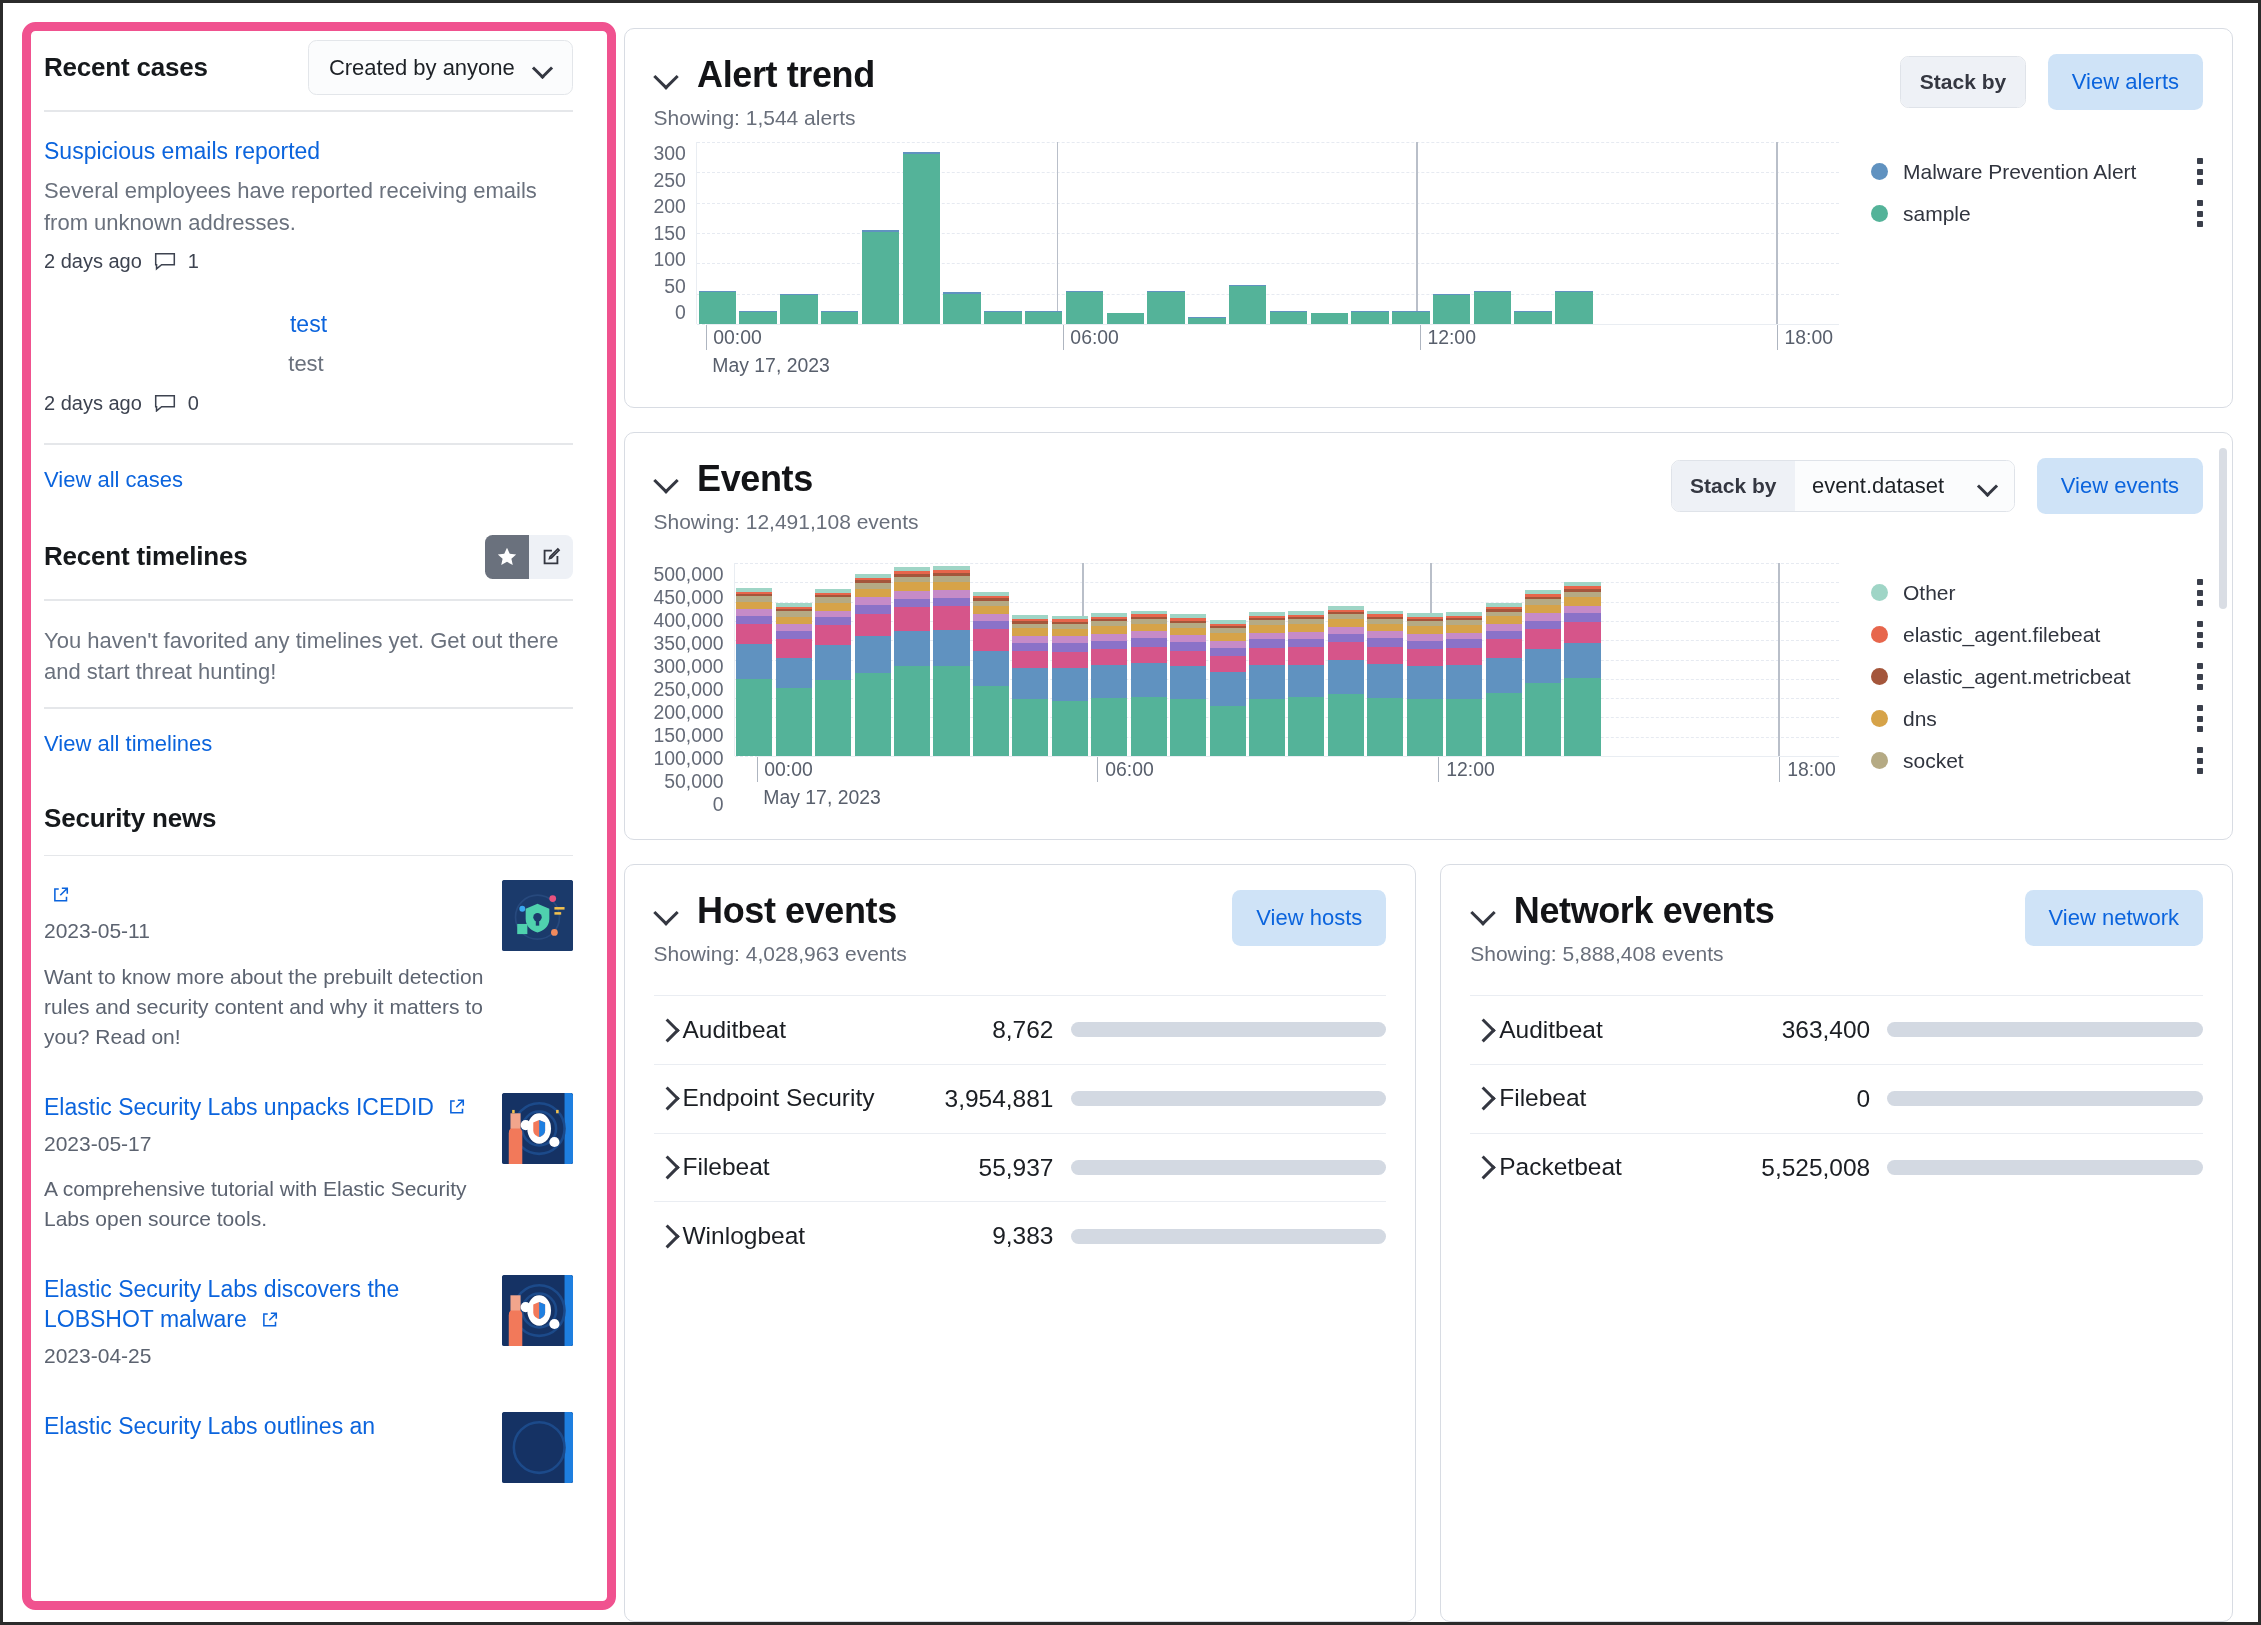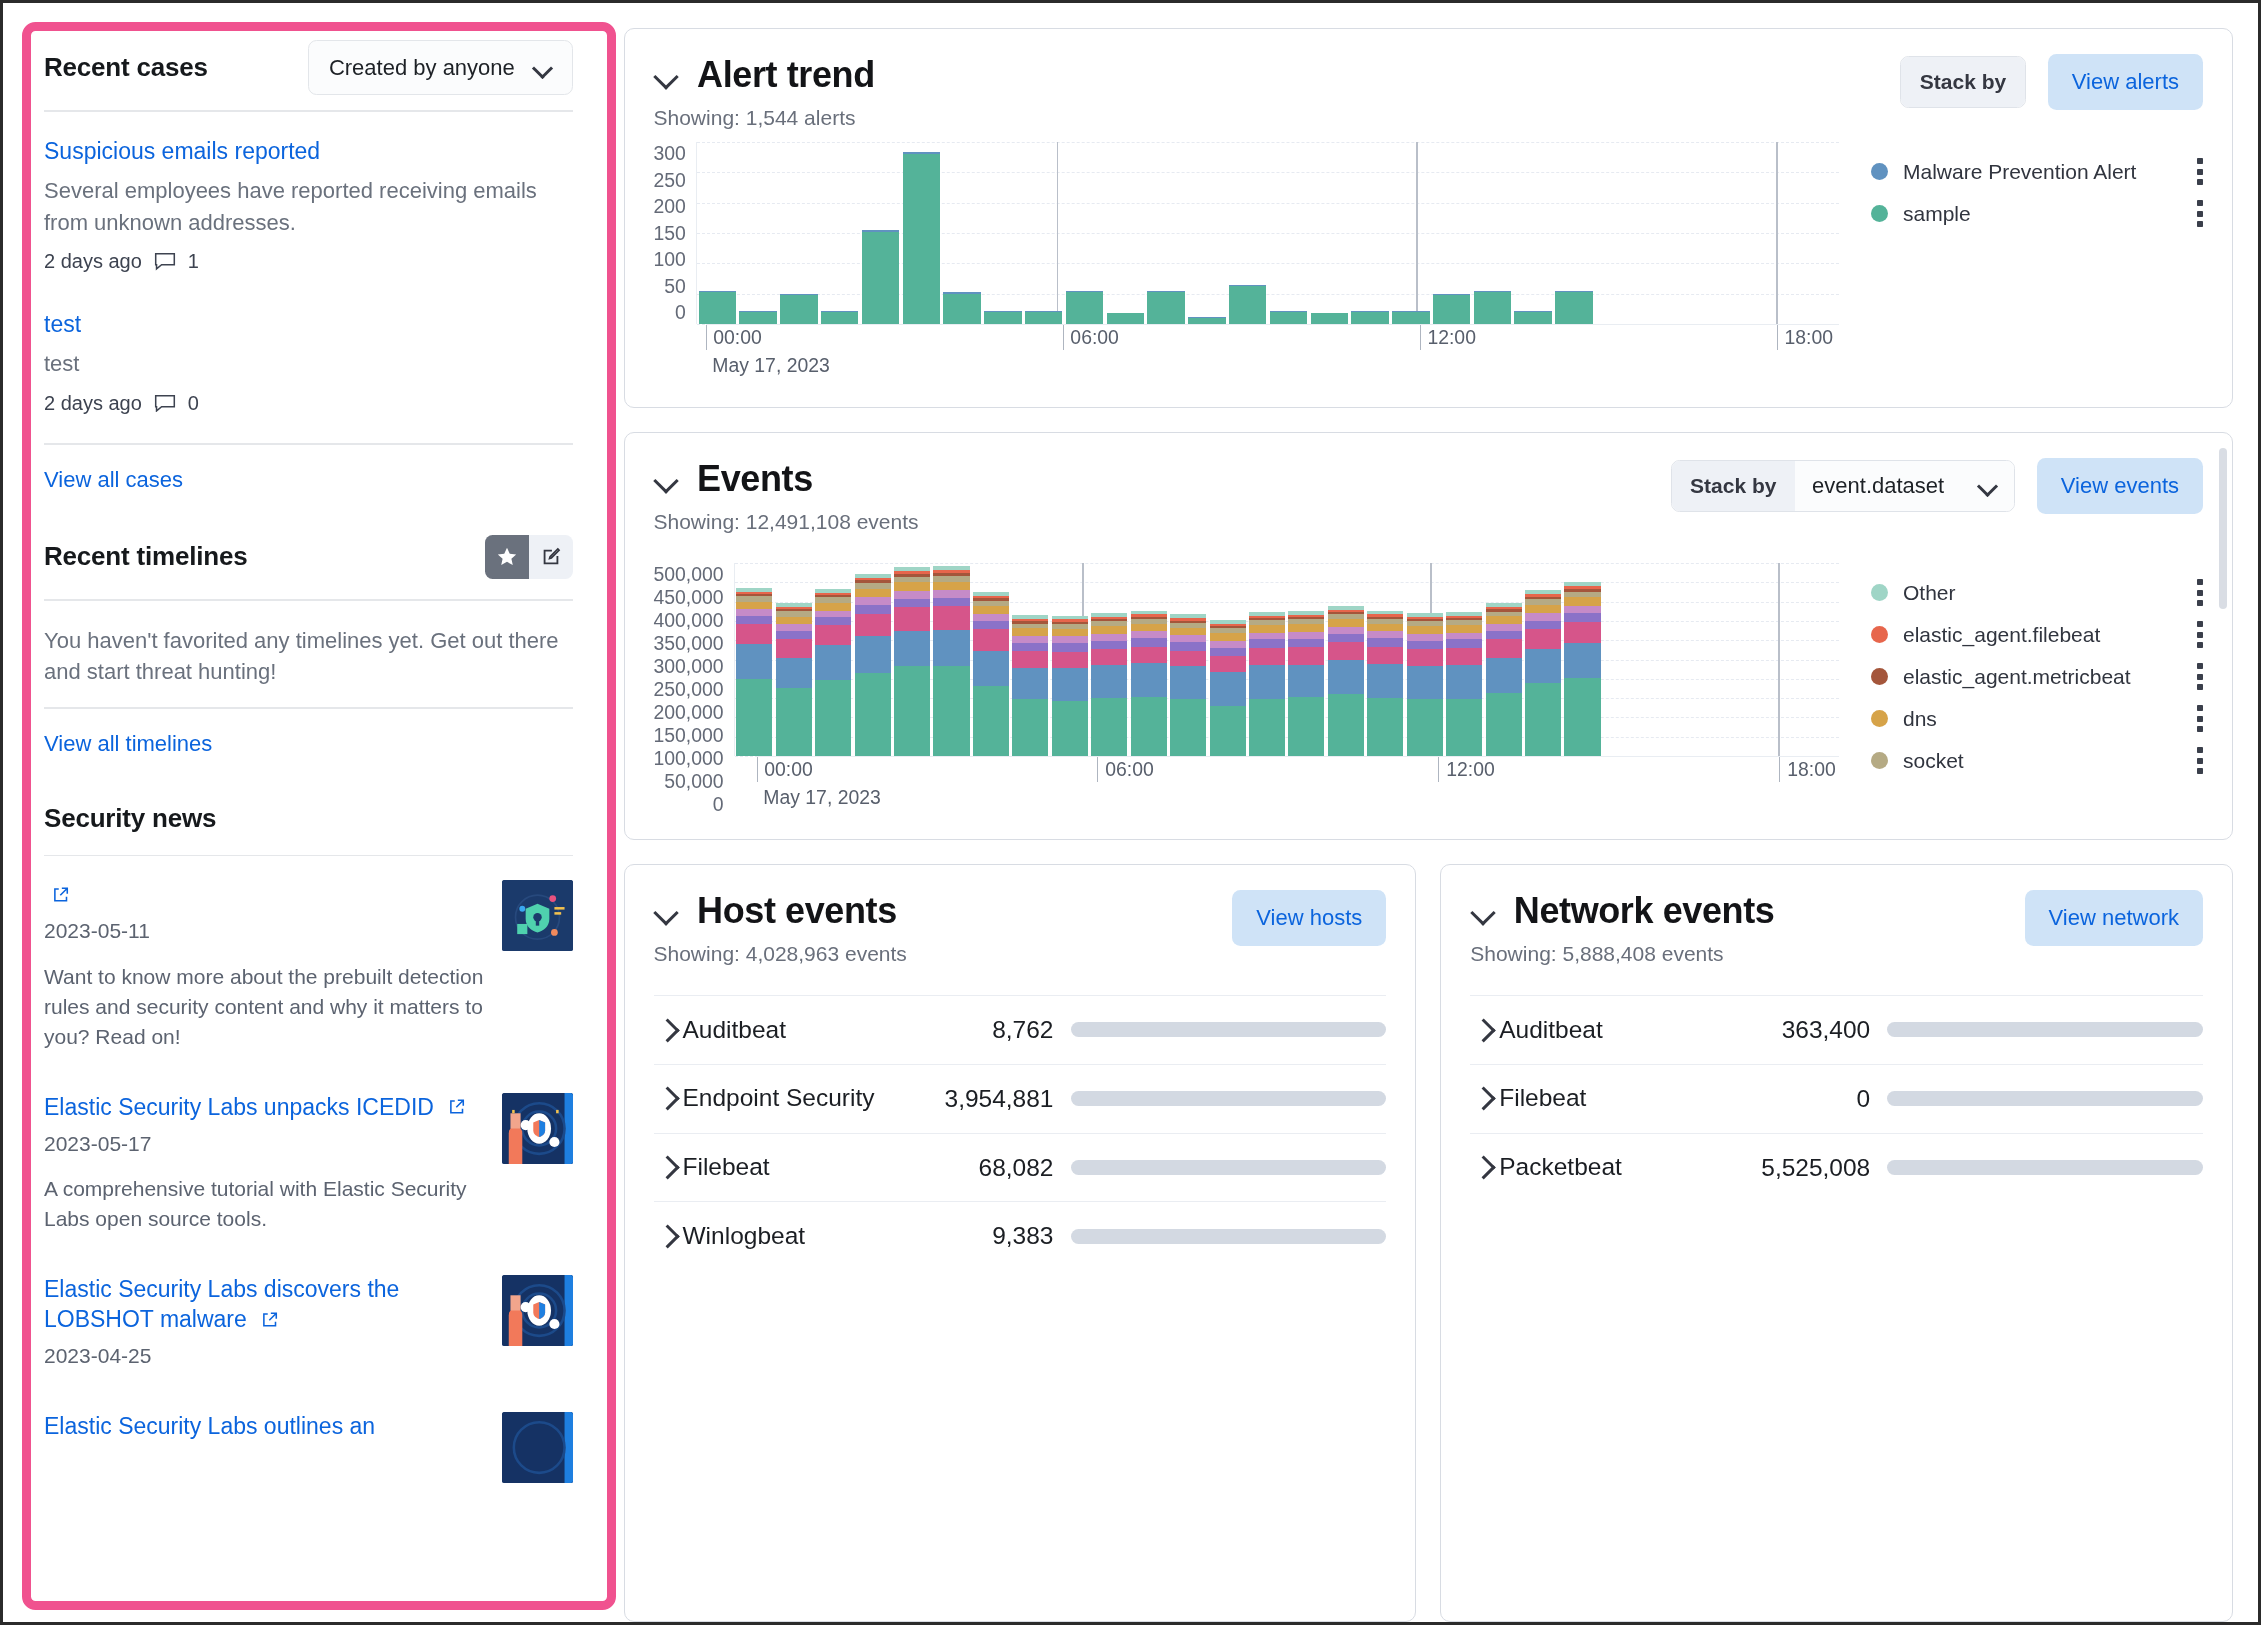--- a/index.html
+++ b/index.html
@@ -254,21 +254,21 @@
           <span>2 days ago</span>
           <span class="bubble-icon">
             <svg width="22" height="18.6" viewBox="0 0 26 22">
                 <path d="M2 2h22v13H9l-6 5v-5H2z" fill="none" stroke="#3d4350" stroke-width="1.8"></path>
               </svg>
           </span>
           <span>1</span>
         </div>
       </div>
 
-      <div class="case-item" style="padding-top:30px;">
+      <div class="case-item" style="padding-top:30px;text-align:center;">
         <div class="case-title">test</div>
         <div class="case-desc">test</div>
         <div class="case-meta">
           <span>2 days ago</span>
           <span class="bubble-icon">
             <svg width="22" height="18.6" viewBox="0 0 26 22">
                 <path d="M2 2h22v13H9l-6 5v-5H2z" fill="none" stroke="#3d4350" stroke-width="1.8"></path>
               </svg>
           </span>
           <span>0</span>
@@ -1011,21 +1011,21 @@
               </div>
               <div class="stat-row">
                 <span class="arrow-right"></span>
                 <span class="stat-name">Endpoint Security</span>
                 <span class="stat-value">3,954,881</span>
                 <span class="stat-bar"><span class="stat-fill" style="width: 98.2%;"></span></span>
               </div>
               <div class="stat-row">
                 <span class="arrow-right"></span>
                 <span class="stat-name">Filebeat</span>
-                <span class="stat-value">68,082</span>
+                <span class="stat-value">55,937</span>
                 <span class="stat-bar"><span class="stat-fill" style="width: 1.4%;"></span></span>
               </div>
               <div class="stat-row">
                 <span class="arrow-right"></span>
                 <span class="stat-name">Winlogbeat</span>
                 <span class="stat-value">9,383</span>
                 <span class="stat-bar"><span class="stat-fill" style="width: 0.23%;"></span></span>
               </div>
             </div>
         </div>

